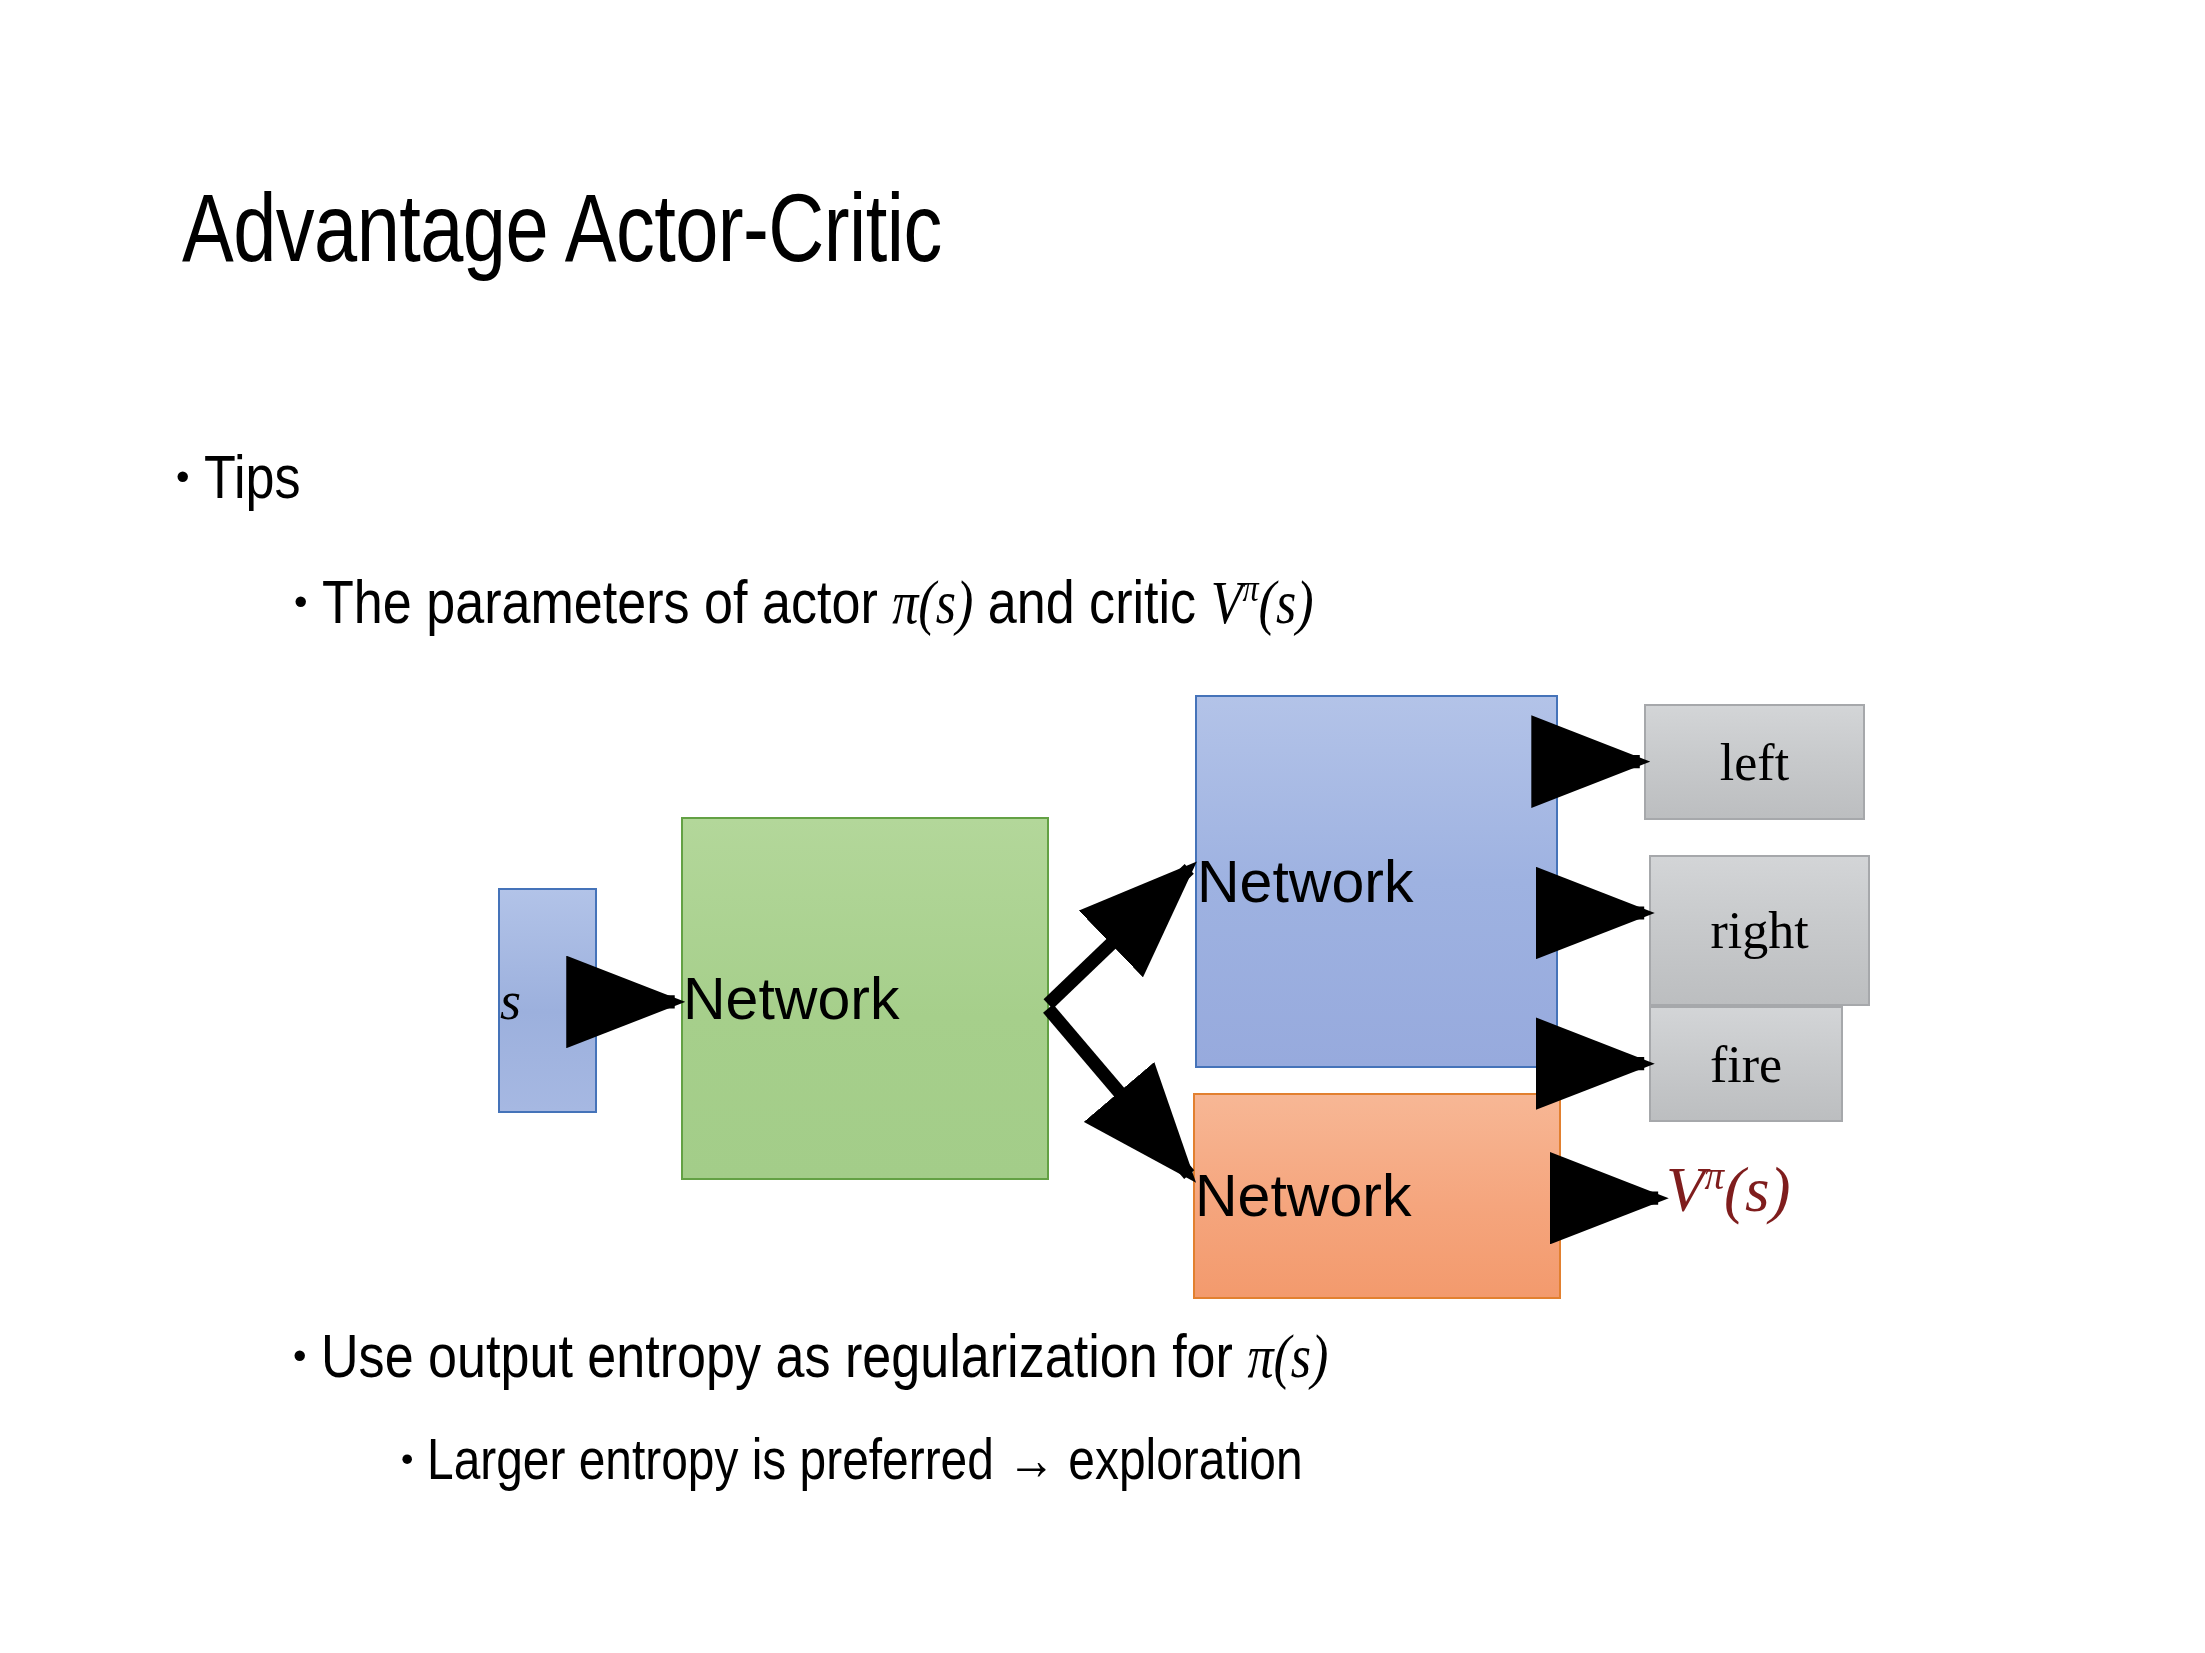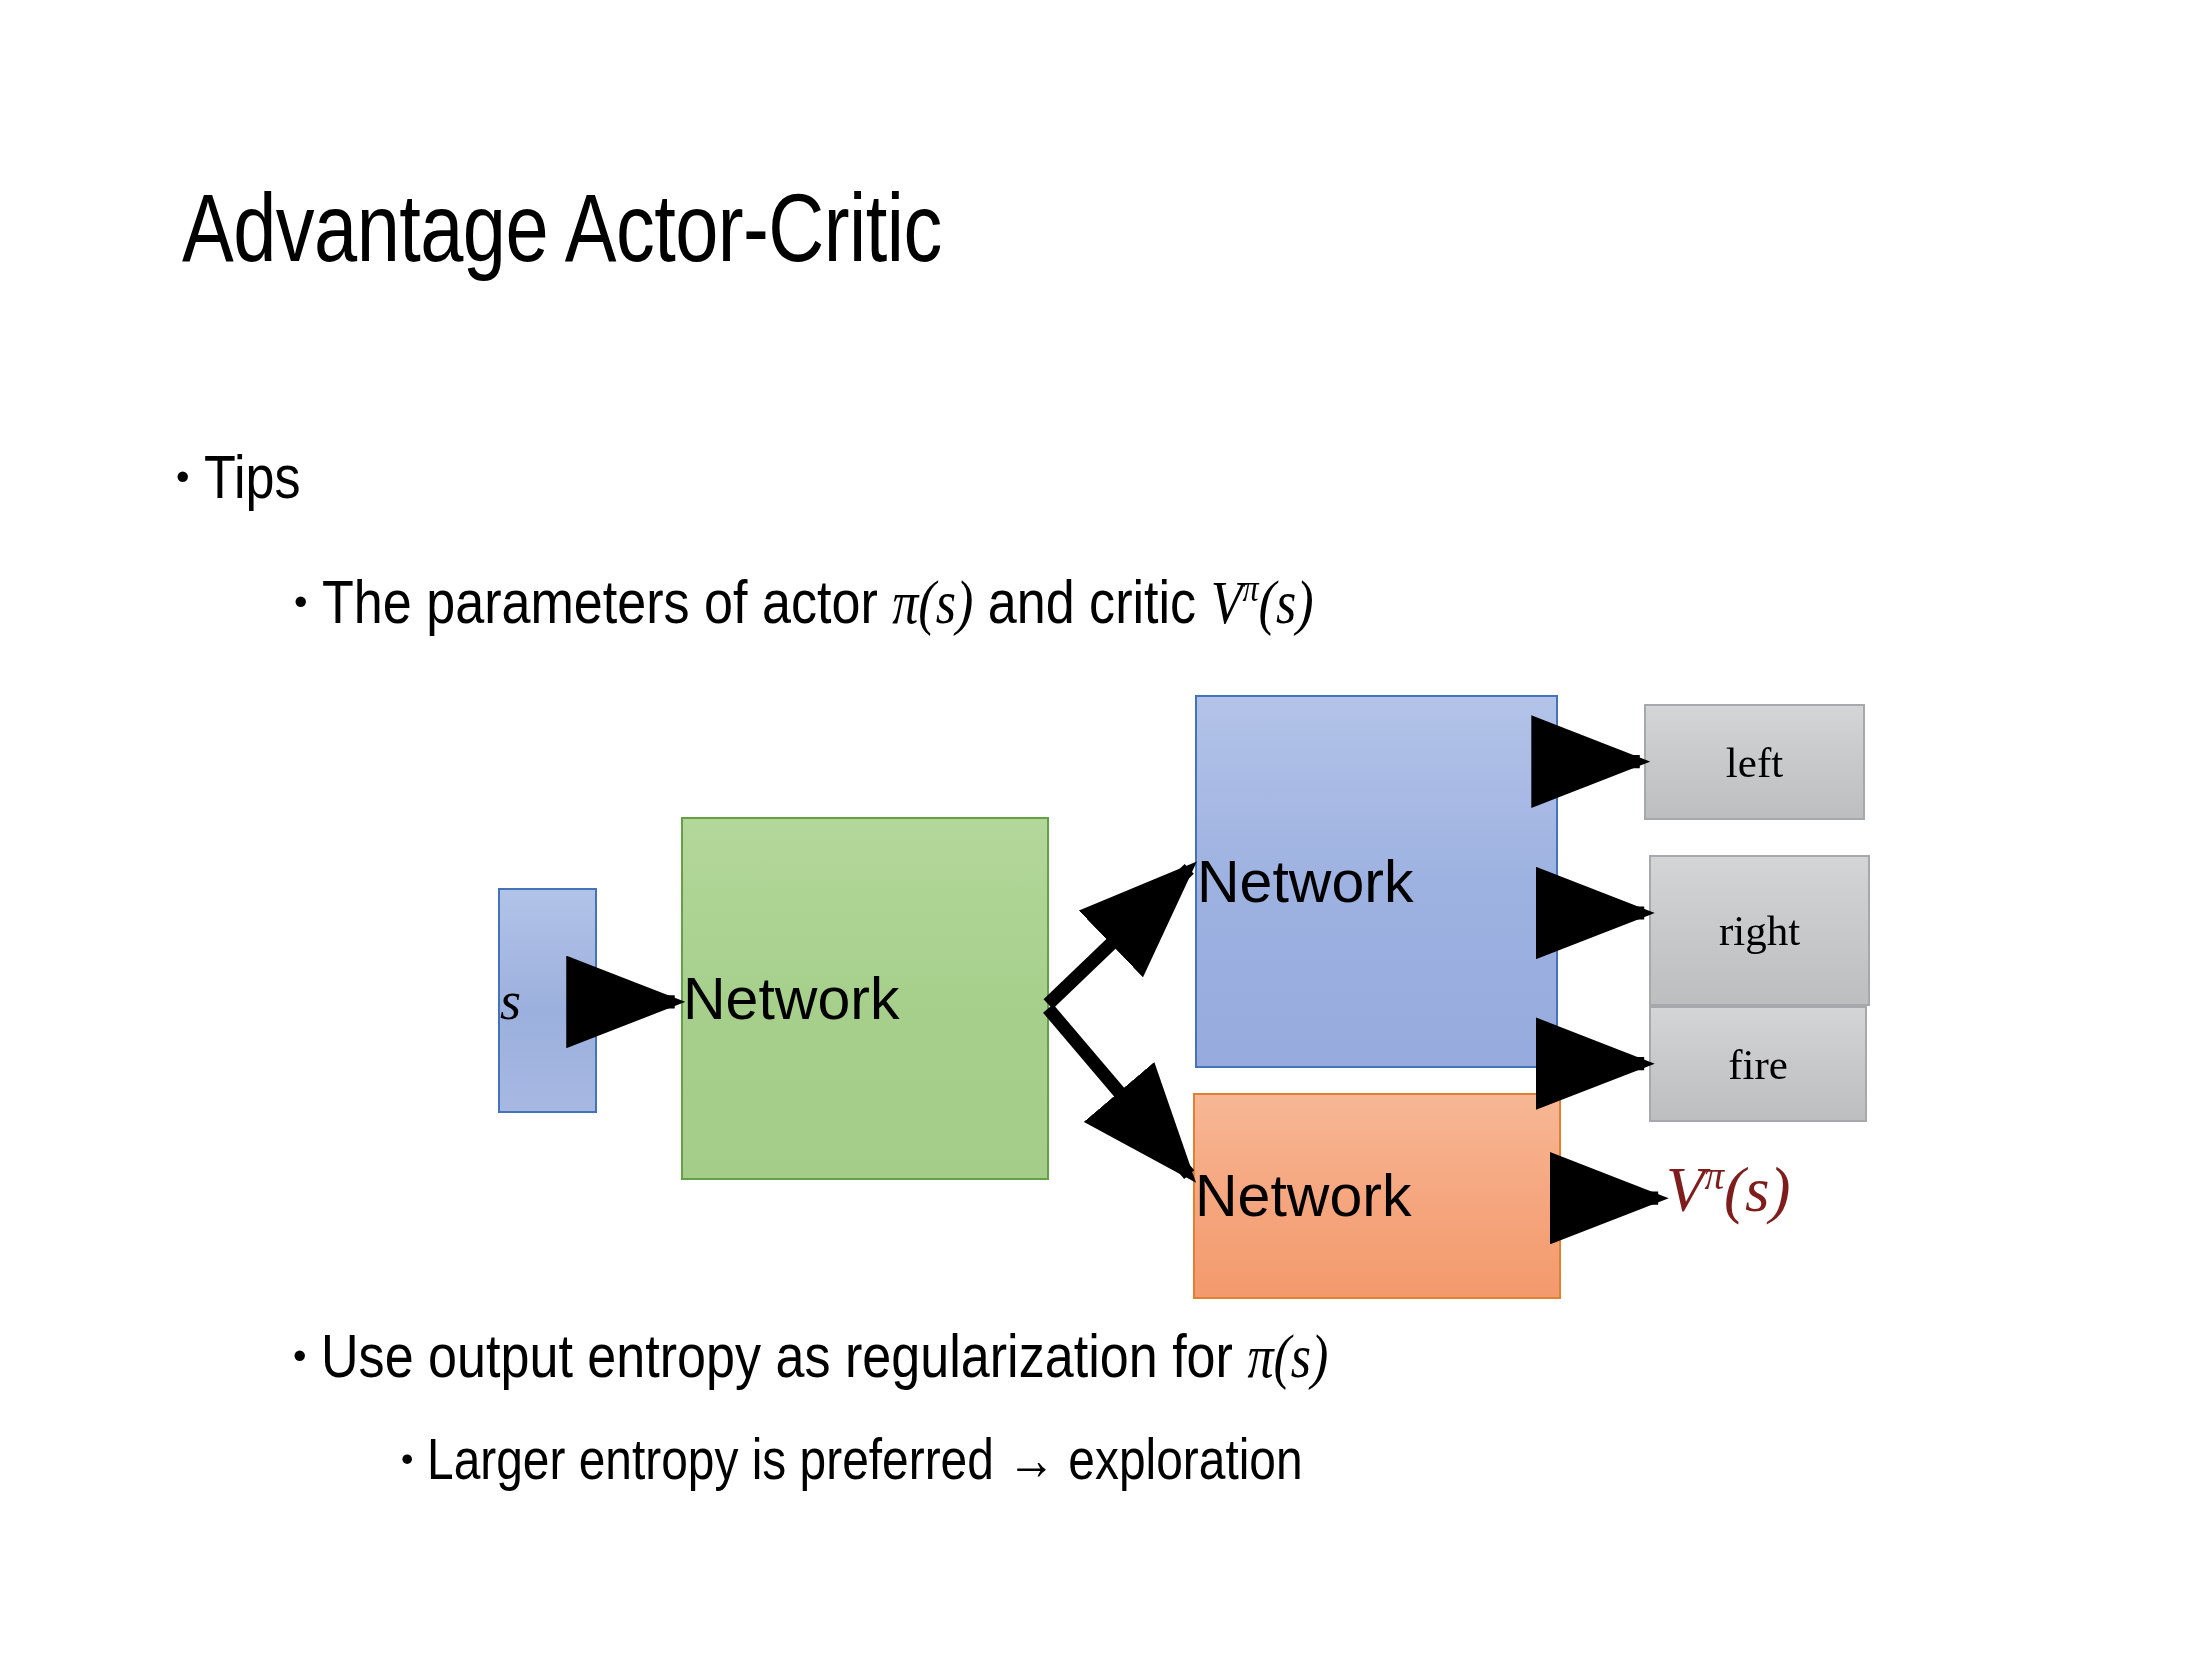--- a/index.html
+++ b/index.html
@@ -104,27 +104,27 @@
 
   .box-act{
     position:absolute;
     box-sizing:border-box;
     background:linear-gradient(180deg,#d3d5d7 0%, #c8cacc 45%, #bcbec0 100%);
     border:2.2px solid #a6a8ab;
     display:flex;
     align-items:center;
     justify-content:center;
     font-family:"Liberation Serif", serif;
-    font-size:43px;
+    font-size:52px;
     color:#000;
     text-align:right;
   }
   .act-left { left:1644px; top:704px;  width:221px; height:116px; }
   .act-right{ left:1649px; top:855px; width:221px; height:151px; }
-  .act-fire { left:1649px; top:1006px; width:218px; height:116px; }
+  .act-fire { left:1649px; top:1006px; width:194px; height:116px; }
 
   .vpi{
     position:absolute;
     left:1666px; top:1153px;
     font-family:"Liberation Serif", serif;
     font-style:italic;
     font-size:63px;
     color:#7f1d1d;
     white-space:nowrap;
   }

